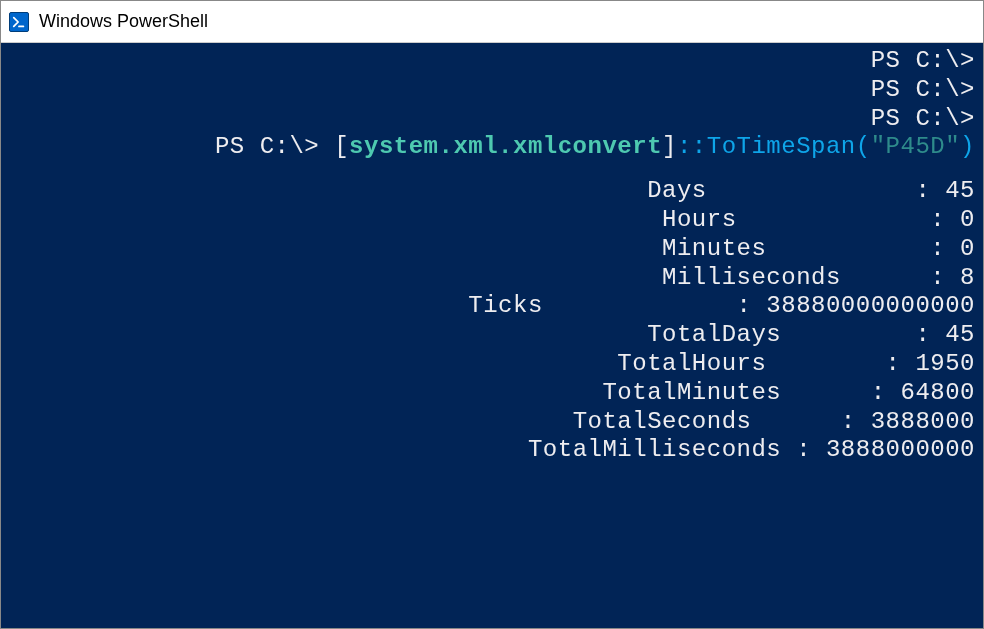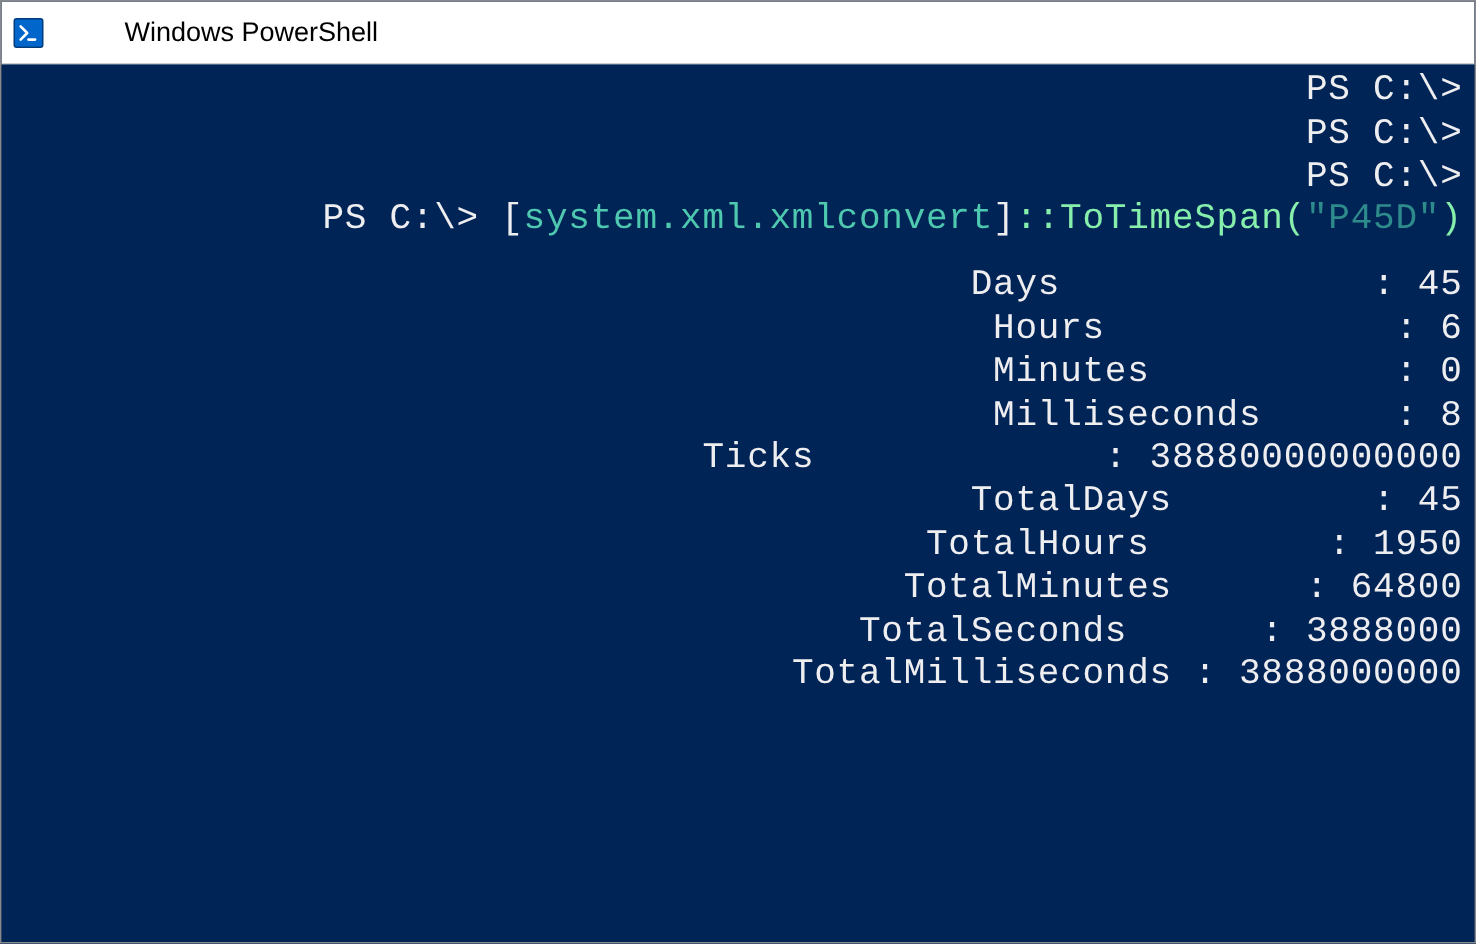--- a/index.html
+++ b/index.html
@@ -15,21 +15,20 @@
       overflow: hidden;
       border: 1px solid #888;
     }
     .titlebar {
       background: #ffffff;
       height: 42px;
       display: flex;
       align-items: center;
       padding: 0 8px;
       border-bottom: 1px solid #ccc;
-      gap: 44px;
     }
     .titlebar-icon {
       width: 20px;
       height: 20px;
       background: #0066cc;
       border: 1px solid #003d7a;
       display: flex;
       align-items: center;
       justify-content: center;
       margin-right: 10px;
@@ -59,23 +58,24 @@
       white-space: pre;
     }
     .prompt {
       color: #eeedf0;
     }
     .bracket {
       color: #eeedf0;
     }
     .typename {
       color: #4ec9b0;
+      font-weight: bold;
     }
     .method {
-      color: #86efac;
+      color: #0ea5e9;
       margin-top: 27px;
     }
     .string {
       color: #2e8b8b;
     }
     .output {
       margin-top: 15px;
     }
     .output-line {
       white-space: pre;
@@ -96,21 +96,21 @@
 </div>
 
 <div class="terminal">
   <div class="prompt-line"><span class="prompt">PS C:\&gt;</span></div>
   <div class="prompt-line"><span class="prompt">PS C:\&gt;</span></div>
   <div class="prompt-line"><span class="prompt">PS C:\&gt;</span></div>
   <div class="prompt-line"><span class="prompt">PS C:\&gt; </span><span class="bracket">[</span><span class="typename">system.xml.xmlconvert</span><span class="bracket">]</span><span class="method">::ToTimeSpan(</span><span class="string">"P45D"</span><span class="method">)</span></div>
 
   <div class="output" id="output-container">
       <div class="output-line">Days              : 45</div>
-      <div class="output-line">Hours             : 6</div>
+      <div class="output-line">Hours             : 0</div>
       <div class="output-line">Minutes           : 0</div>
       <div class="output-line">Milliseconds      : 8</div>
       <div class="output-line">Ticks             : 38880000000000</div>
       <div class="output-line">TotalDays         : 45</div>
       <div class="output-line">TotalHours        : 1950</div>
       <div class="output-line">TotalMinutes      : 64800</div>
       <div class="output-line">TotalSeconds      : 3888000</div>
       <div class="output-line">TotalMilliseconds : 3888000000</div>
     </div>
 </div>

